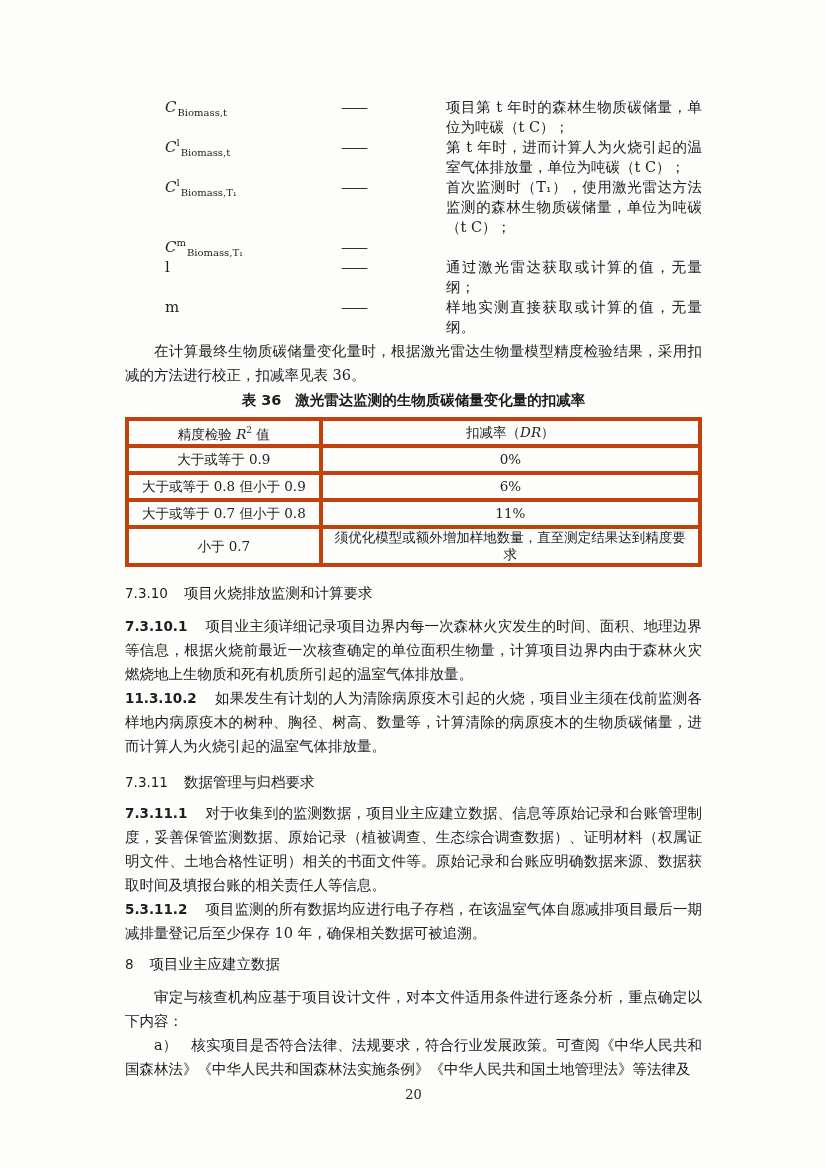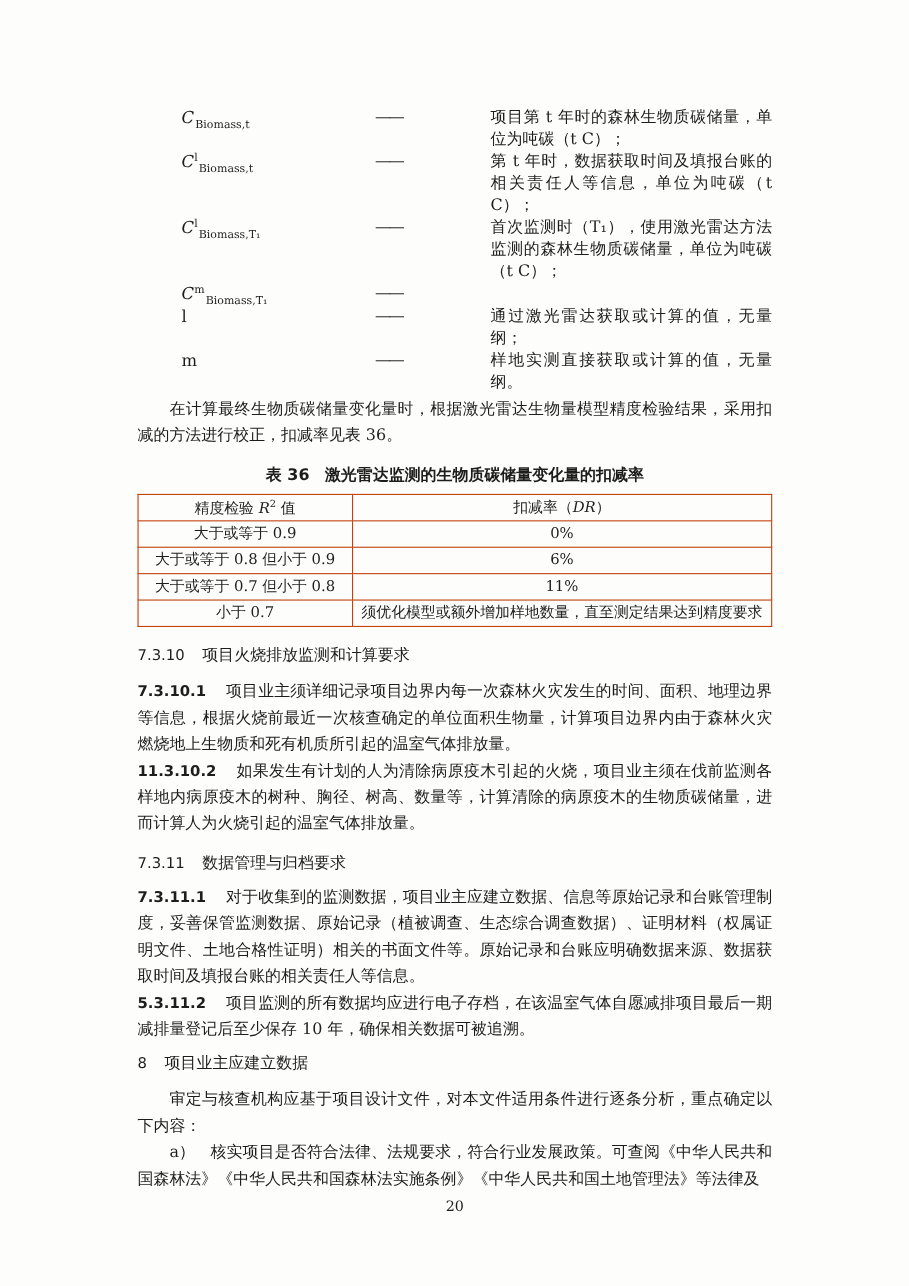--- a/index.html
+++ b/index.html
@@ -26,31 +26,31 @@
   .clause-num{
     font-family:"DejaVu Sans","Liberation Sans",sans-serif;
     font-weight:700;font-size:13.5px;margin-right:18px;font-style:normal;
   }
   .p-intro{margin-top:2px;}
   .p-73101{margin-top:11px;}
   .p-73111{margin-top:9px;}
   .p-81intro{margin-top:11px;}
   
   .tbl-caption{
-    margin-top:14px;text-align:center;
+    margin-top:3px;text-align:center;
     font-family:"DejaVu Sans","Liberation Sans",sans-serif;
     font-weight:700;font-size:14.5px;line-height:20px;
   }
   .tbl-caption .cap-label{margin-right:14px;}
   table.t36{
     width:100%;border-collapse:collapse;margin-top:7px;
     font-size:13.5px;line-height:17px;
   }
   table.t36 th,table.t36 td{
-    border:1px solid #c2410c;text-align:center;vertical-align:middle;
+    border:4px solid #c2410c;text-align:center;vertical-align:middle;
     height:23px;padding:0 6px;font-weight:normal;
   }
   table.t36 col.c1{width:33.8%;}
   table.t36 i{font-style:italic;}
   table.t36 sup{font-size:9px;}
   
   .hd{
     font-family:"DejaVu Sans","Liberation Sans",sans-serif;
     font-weight:400;font-size:14.5px;line-height:20px;margin:0;
   }
@@ -75,21 +75,21 @@
 
     <div class="def-row">
       <span class="def-sym"><span class="base">C</span><sup></sup><sub>Biomass,t</sub></span>
       <span class="def-dash">——</span>
       <span class="def-desc">项目第 t 年时的森林生物质碳储量，单位为吨碳（t C）；</span>
     </div>
 
     <div class="def-row">
       <span class="def-sym"><span class="base">C</span><sup>l</sup><sub>Biomass,t</sub></span>
       <span class="def-dash">——</span>
-      <span class="def-desc">第 t 年时，数据获取时间及填报台账的相关责任人等信息，单位为吨碳（t C）；</span>
+      <span class="def-desc">第 t 年时，进而计算人为火烧引起的温室气体排放量，单位为吨碳（t C）；</span>
     </div>
 
     <div class="def-row">
       <span class="def-sym"><span class="base">C</span><sup>l</sup><sub>Biomass,T₁</sub></span>
       <span class="def-dash">——</span>
       <span class="def-desc">首次监测时（T₁），使用激光雷达方法监测的森林生物质碳储量，单位为吨碳（t C）；</span>
     </div>
 
     <div class="def-row">
       <span class="def-sym"><span class="base">C</span><sup>m</sup><sub>Biomass,T₁</sub></span>

